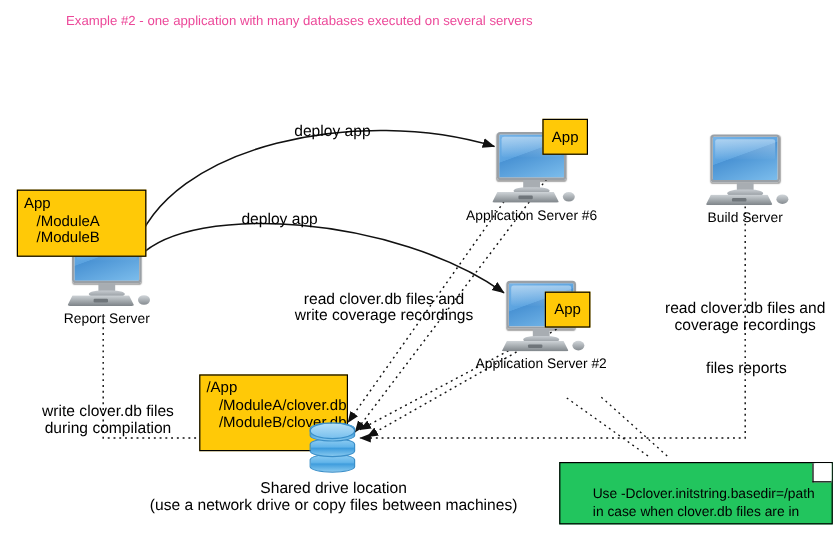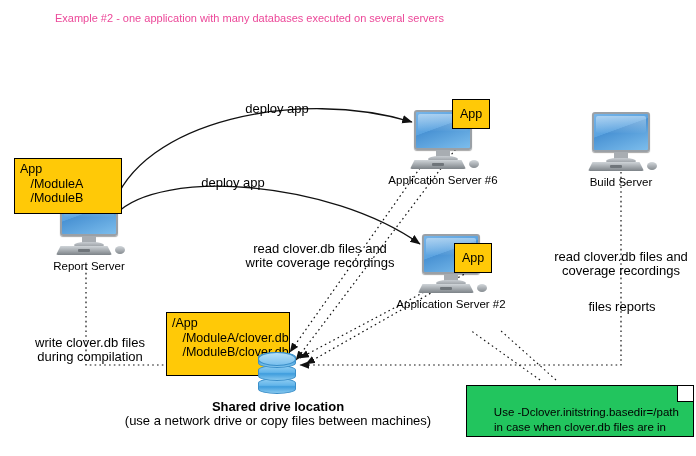--- a/index.html
+++ b/index.html
@@ -163,21 +163,21 @@
    /ModuleA/clover.db
    /ModuleB/clover.db</div>
 
   <div class="db" style="left:258px;top:352px;">
     <div class="band b3"></div>
       <div class="band b2"></div>
       <div class="band b1"></div>
     <div class="cap"></div>
   </div>
 
-  <div class="lbl c" style="left:118px;top:400px;width:320px;font-weight:bold;">Shared drive location</div>
+  <div class="lbl c" style="left:118px;top:400px;width:320px;">Shared drive location</div>
   <div class="lbl c" style="left:118px;top:414px;width:320px;">(use a network drive or copy files between machines)</div>
 
   <div class="note" style="left:466px;top:385px;width:228px;height:52px;">
     <span>Use -Dclover.initstring.basedir=/path
 in case when clover.db files are in
 location different than during the build</span>
     <span class="fold"></span>
   </div>
 
 </div>

